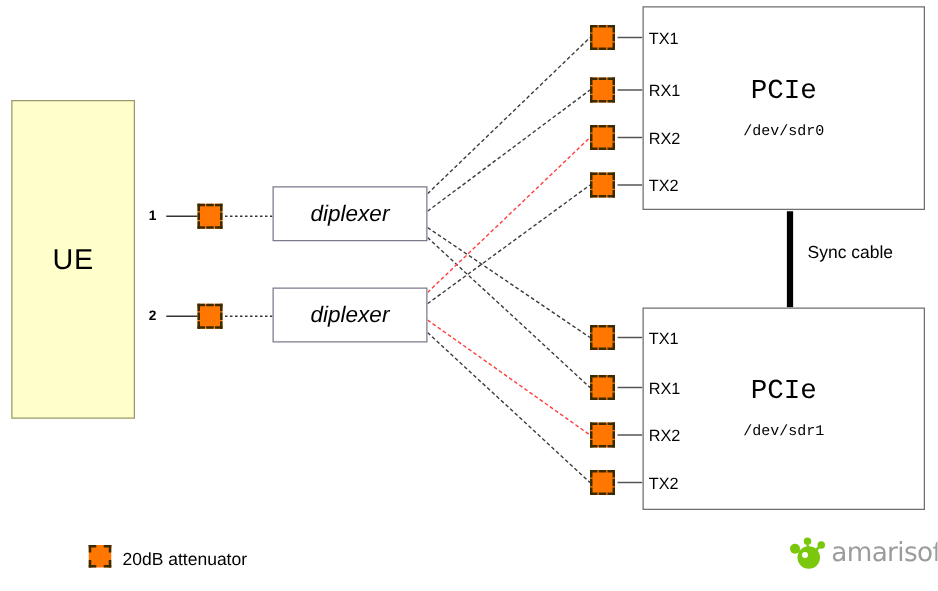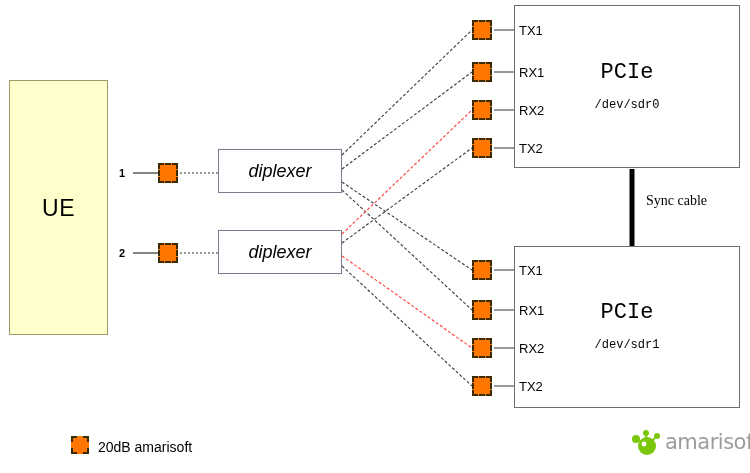--- a/index.html
+++ b/index.html
@@ -98,21 +98,20 @@
     position: absolute;
     font-size: 11px;
     font-weight: bold;
     white-space: nowrap;
     line-height: 1;
   }
   .sync-label {
     position: absolute;
     font-size: 14px;
     white-space: nowrap;
-    font-family: Liberation Serif, serif;
   }
   .legend-swatch {
     position: absolute;
     width: 18px;
     height: 18px;
     box-sizing: border-box;
     background: #ff7700;
     border: 2px dashed #3a2a00;
   }
   .legend-text {
@@ -222,21 +221,21 @@
       <div class="pcie-title">PCIe</div>
       <div class="pcie-dev">/dev/sdr1</div>
     </div>
   </div>
   <div class="port-label" style="left:519px; top:264px;">TX1</div>
   <div class="port-label" style="left:519px; top:304px;">RX1</div>
   <div class="port-label" style="left:519px; top:342px;">RX2</div>
   <div class="port-label" style="left:519px; top:380px;">TX2</div>
 
   <div class="legend-swatch" style="left:71px; top:436px;"></div>
-  <div class="legend-text" style="left:98px; top:440px;">20dB amarisoft</div>
+  <div class="legend-text" style="left:98px; top:440px;">20dB attenuator</div>
 
   <div class="brand" style="left:630px; top:427px;">
     <svg width="34" height="30" viewBox="0 0 34 30">
       <circle cx="17" cy="19" r="9" fill="#7ac70c"></circle>
       <circle cx="6" cy="12" r="4" fill="#7ac70c"></circle>
       <circle cx="16" cy="6" r="3" fill="#7ac70c"></circle>
       <circle cx="27" cy="9" r="3" fill="#7ac70c"></circle>
       <line x1="9" y1="14" x2="14" y2="17" stroke="#7ac70c" stroke-width="2"></line>
       <line x1="16" y1="9" x2="17" y2="13" stroke="#7ac70c" stroke-width="2"></line>
       <line x1="25" y1="11" x2="21" y2="15" stroke="#7ac70c" stroke-width="2"></line>

